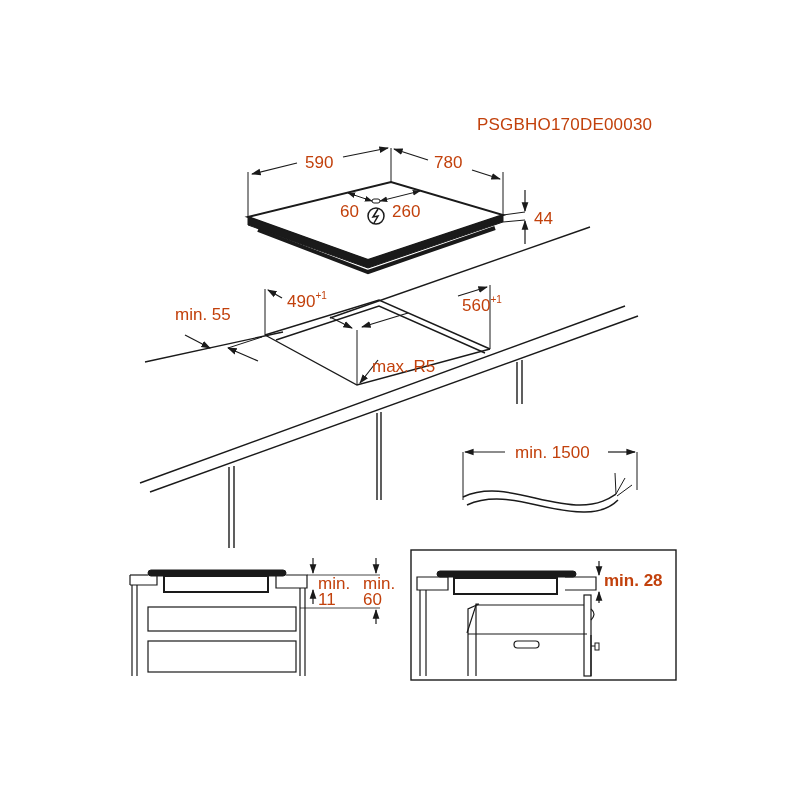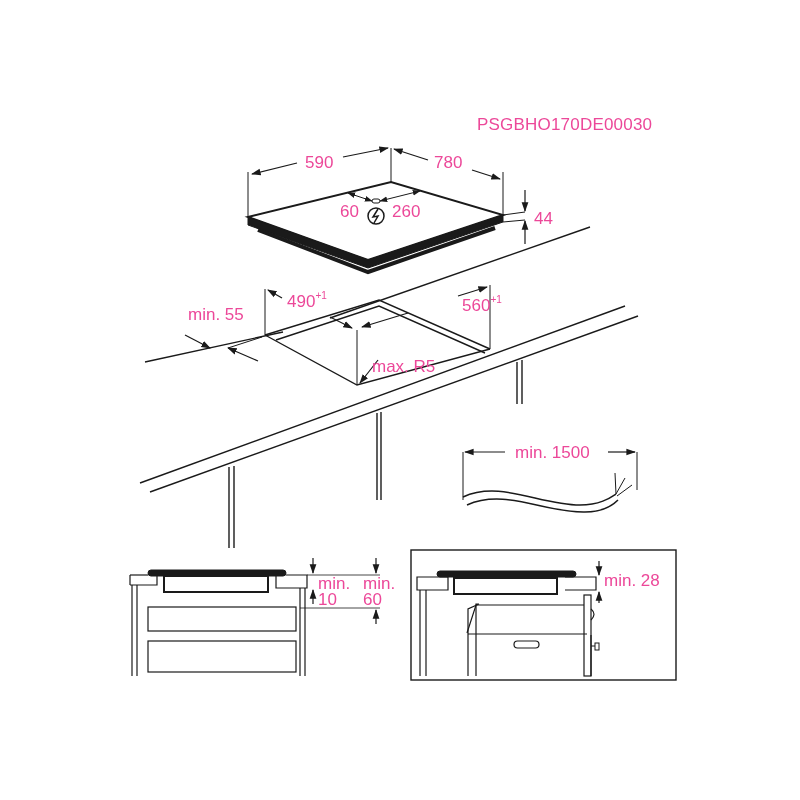--- a/index.html
+++ b/index.html
@@ -1,20 +1,20 @@
 <!DOCTYPE html>
 <html><head>
 <meta charset="utf-8">
 <style>
   html, body { margin: 0; padding: 0; background: #ffffff; }
   body { width: 800px; height: 800px; position: relative; overflow: hidden;
          font-family: "Liberation Sans", sans-serif; color: #1a1a1a; }
   #diagram { position: absolute; left: 0; top: 0; width: 800px; height: 800px; }
   .lbl { position: absolute; font-family: "Liberation Sans", sans-serif; font-size: 17px;
-         color: #ec4899; white-space: nowrap; line-height: 1; }
+         color: #c2410c; white-space: nowrap; line-height: 1; }
   .lbl sup { font-size: 10px; vertical-align: top; position: relative; top: -2px; }
   .code { font-size: 17px; letter-spacing: 0.2px; }
   .stack { line-height: 16px; }
 </style>
 </head>
 <body>
 
 <svg id="diagram" viewBox="0 0 800 800" xmlns="http://www.w3.org/2000/svg">
   <defs>
     <marker id="ah" viewBox="0 0 10 10" refX="9" refY="5" markerWidth="8" markerHeight="8" orient="auto-start-reverse">
@@ -158,27 +158,27 @@
 <div class="lbl" style="left:534px; top:210px;">44</div>
 <div class="lbl" style="left:340px; top:203px;">60</div>
 <div class="lbl" style="left:392px; top:203px;">260</div>
 
 <div class="lbl" style="left:287px; top:293px;">
   <span>490</span><sup>+1</sup>
 </div>
 <div class="lbl" style="left:414px; top:297px;margin-left:48px;">
   <span>560</span><sup>+1</sup>
 </div>
-<div class="lbl" style="left:175px; top:306px;margin-left:13px;">min. 55</div>
+<div class="lbl" style="left:175px; top:306px;">min. 55</div>
 <div class="lbl" style="left:372px; top:338px;margin-top:20px;">max. R5</div>
 
 <div class="lbl" style="left:515px; top:444px;text-align:right;">min. 1500</div>
 
 <div class="lbl stack" style="left:318px; top:576px;">
   <div>min.</div>
-  <div>10</div>
+  <div>11</div>
 </div>
 <div class="lbl stack" style="left:363px; top:576px;">
   <div>min.</div>
   <div>60</div>
 </div>
 
-<div class="lbl" style="left:604px; top:572px;">min. 28</div>
+<div class="lbl" style="left:604px; top:572px;font-weight:bold;">min. 28</div>
 
 </body></html>

